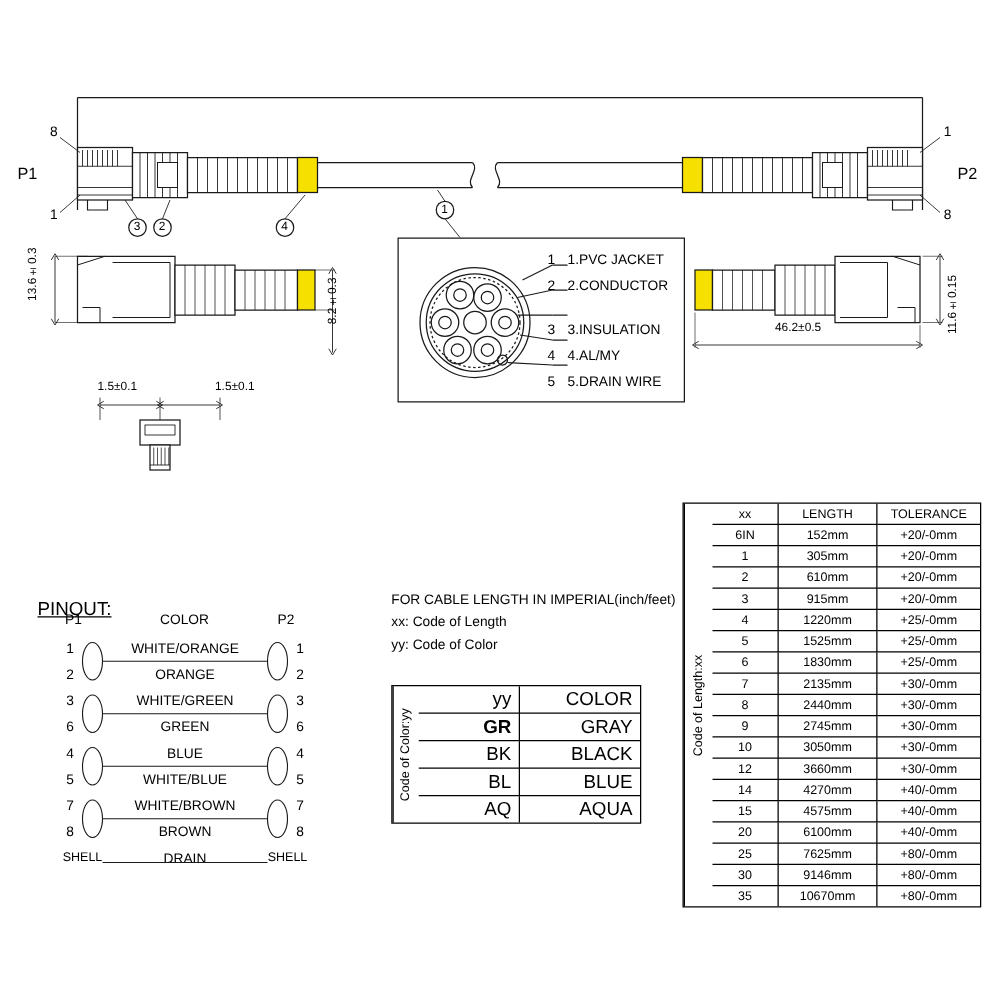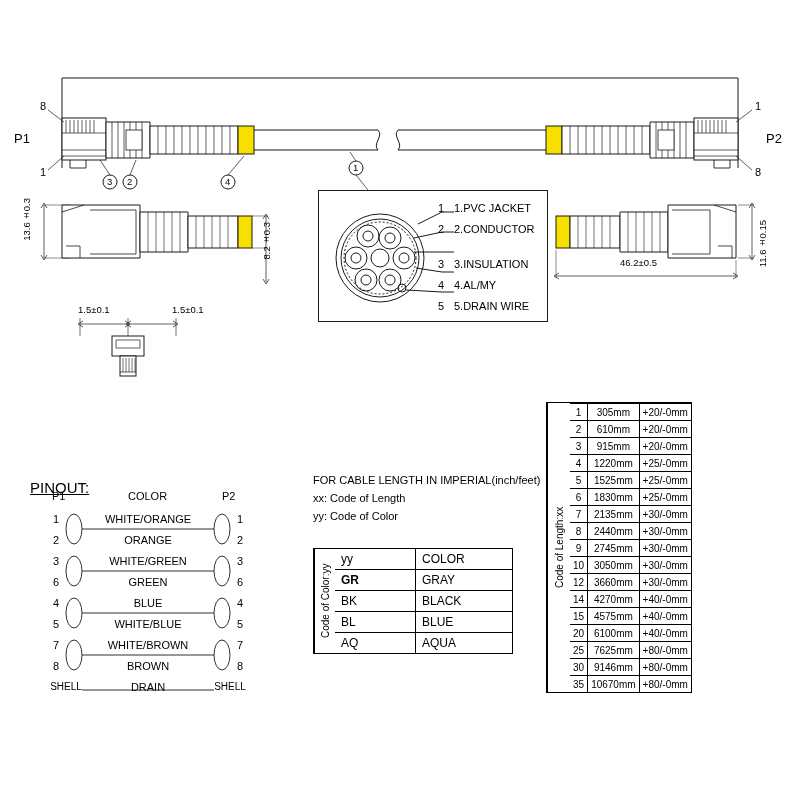--- a/index.html
+++ b/index.html
@@ -22,22 +22,22 @@
   .len-table td, .len-table th{
     border:1px solid #000;
     font-size:10px;
     text-align:center;
     padding:1px 3px;
     height:14px;
     font-weight:normal;
   }
   .color-table td{
     border:1px solid #000;
-    font-size:12px;
-    text-align:left;
+    font-size:15px;
+    text-align:right;
     padding:2px 6px;
     height:16px;
   }
   .vertlabel{
     writing-mode:vertical-rl;
     transform:rotate(180deg);
     font-size:10px;
     text-align:center;
   }
   .pinout-row{
@@ -441,20 +441,30 @@
       <td style="border-right:none;border-bottom:none;">AQUA</td>
     </tr>
   </tbody>
     </table>
 </div>
 
 <div class="abs" style="left:546px;top:402px;display:flex;align-items:stretch;border:1px solid #000;">
   <div class="vertlabel" style="width:22px;display:flex;align-items:center;justify-content:center;border-right:1px solid #000;">Code of Length:xx</div>
   <table class="len-table">
     <tbody>
+        <tr>
+      <td style="width:46px;border-top:none;border-left:none;">xx</td>
+      <td style="width:72px;border-top:none;">LENGTH</td>
+      <td style="width:76px;border-top:none;border-right:none;">TOLERANCE</td>
+    </tr>
+    <tr>
+          <td style="border-left:none;">6IN</td>
+          <td>152mm</td>
+          <td style="border-right:none;">+20/-0mm</td>
+        </tr>
     <tr>
           <td style="border-left:none;">1</td>
           <td>305mm</td>
           <td style="border-right:none;">+20/-0mm</td>
         </tr>
     <tr>
           <td style="border-left:none;">2</td>
           <td>610mm</td>
           <td style="border-right:none;">+20/-0mm</td>
         </tr>

